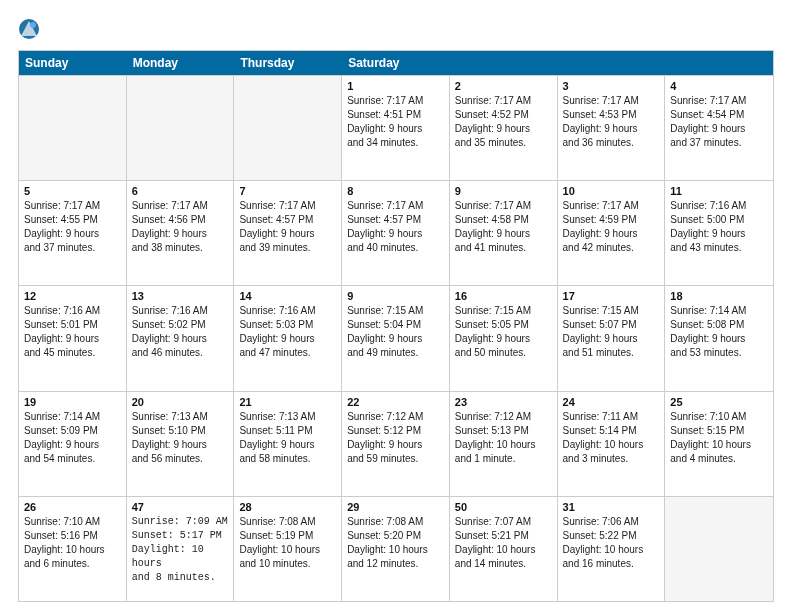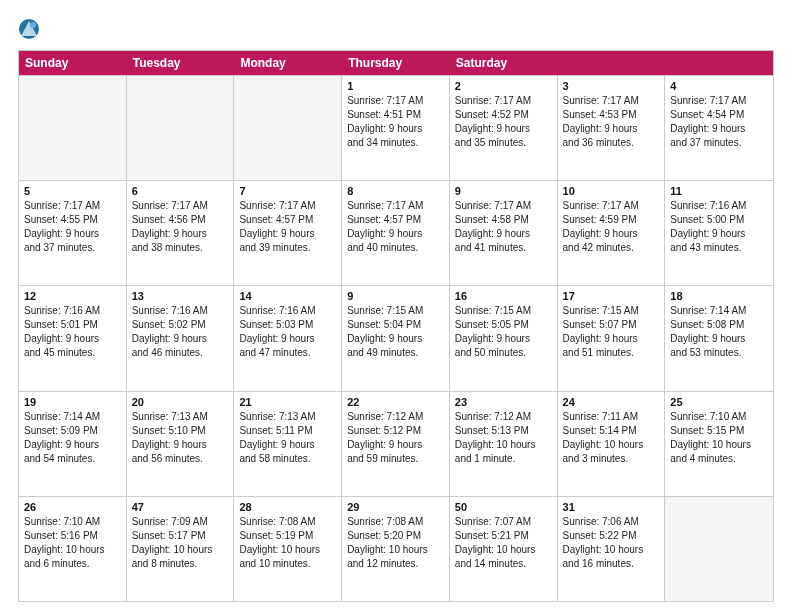--- a/index.html
+++ b/index.html
@@ -62,21 +62,21 @@
     }
     .calendar {
       flex: 1;
       display: flex;
       flex-direction: column;
       border: 1px solid #ccc;
     }
     .cal-header {
       display: grid;
       grid-template-columns: repeat(7, 1fr);
-      background: #be185d;
+      background: #0369a1;
     }
     .cal-header-cell {
       color: #fff;
       font-size: 12px;
       font-weight: bold;
       padding: 5px 6px;
       text-align: left;
     }
     .cal-body {
       flex: 1;
@@ -133,21 +133,20 @@
     </div>
     <div class="title-area">
       <div class="month-title"></div>
       <div class="location"></div>
     </div>
   </div>
 
   <div class="calendar">
     <div class="cal-header">
     <div class="cal-header-cell">Sunday</div>
-        <div class="cal-header-cell">Tuesday</div>
         <div class="cal-header-cell">Monday</div>
         <div class="cal-header-cell">Thursday</div>
         <div class="cal-header-cell">Saturday</div>
       </div>
     <div class="cal-body">
     <div class="cal-row">
           <div class="cal-cell empty"></div>
           <div class="cal-cell empty"></div>
           <div class="cal-cell empty"></div>
           <div class="cal-cell">
@@ -335,21 +334,21 @@
         <div class="cal-row">
           <div class="cal-cell">
             <span class="day-num">26</span>
             <div class="cell-info" style="white-space: pre-line;">Sunrise: 7:10 AM
 Sunset: 5:16 PM
 Daylight: 10 hours
 and 6 minutes.</div>
           </div>
           <div class="cal-cell">
             <span class="day-num">47</span>
-            <div class="cell-info" style="white-space: pre-line;">Sunrise: 7:09 AM
+            <div class="cell-info" style="white-space: pre-line; font-family: Liberation Mono, monospace;">Sunrise: 7:09 AM
 Sunset: 5:17 PM
 Daylight: 10 hours
 and 8 minutes.</div>
           </div>
           <div class="cal-cell">
             <span class="day-num">28</span>
             <div class="cell-info" style="white-space: pre-line;">Sunrise: 7:08 AM
 Sunset: 5:19 PM
 Daylight: 10 hours
 and 10 minutes.</div>

